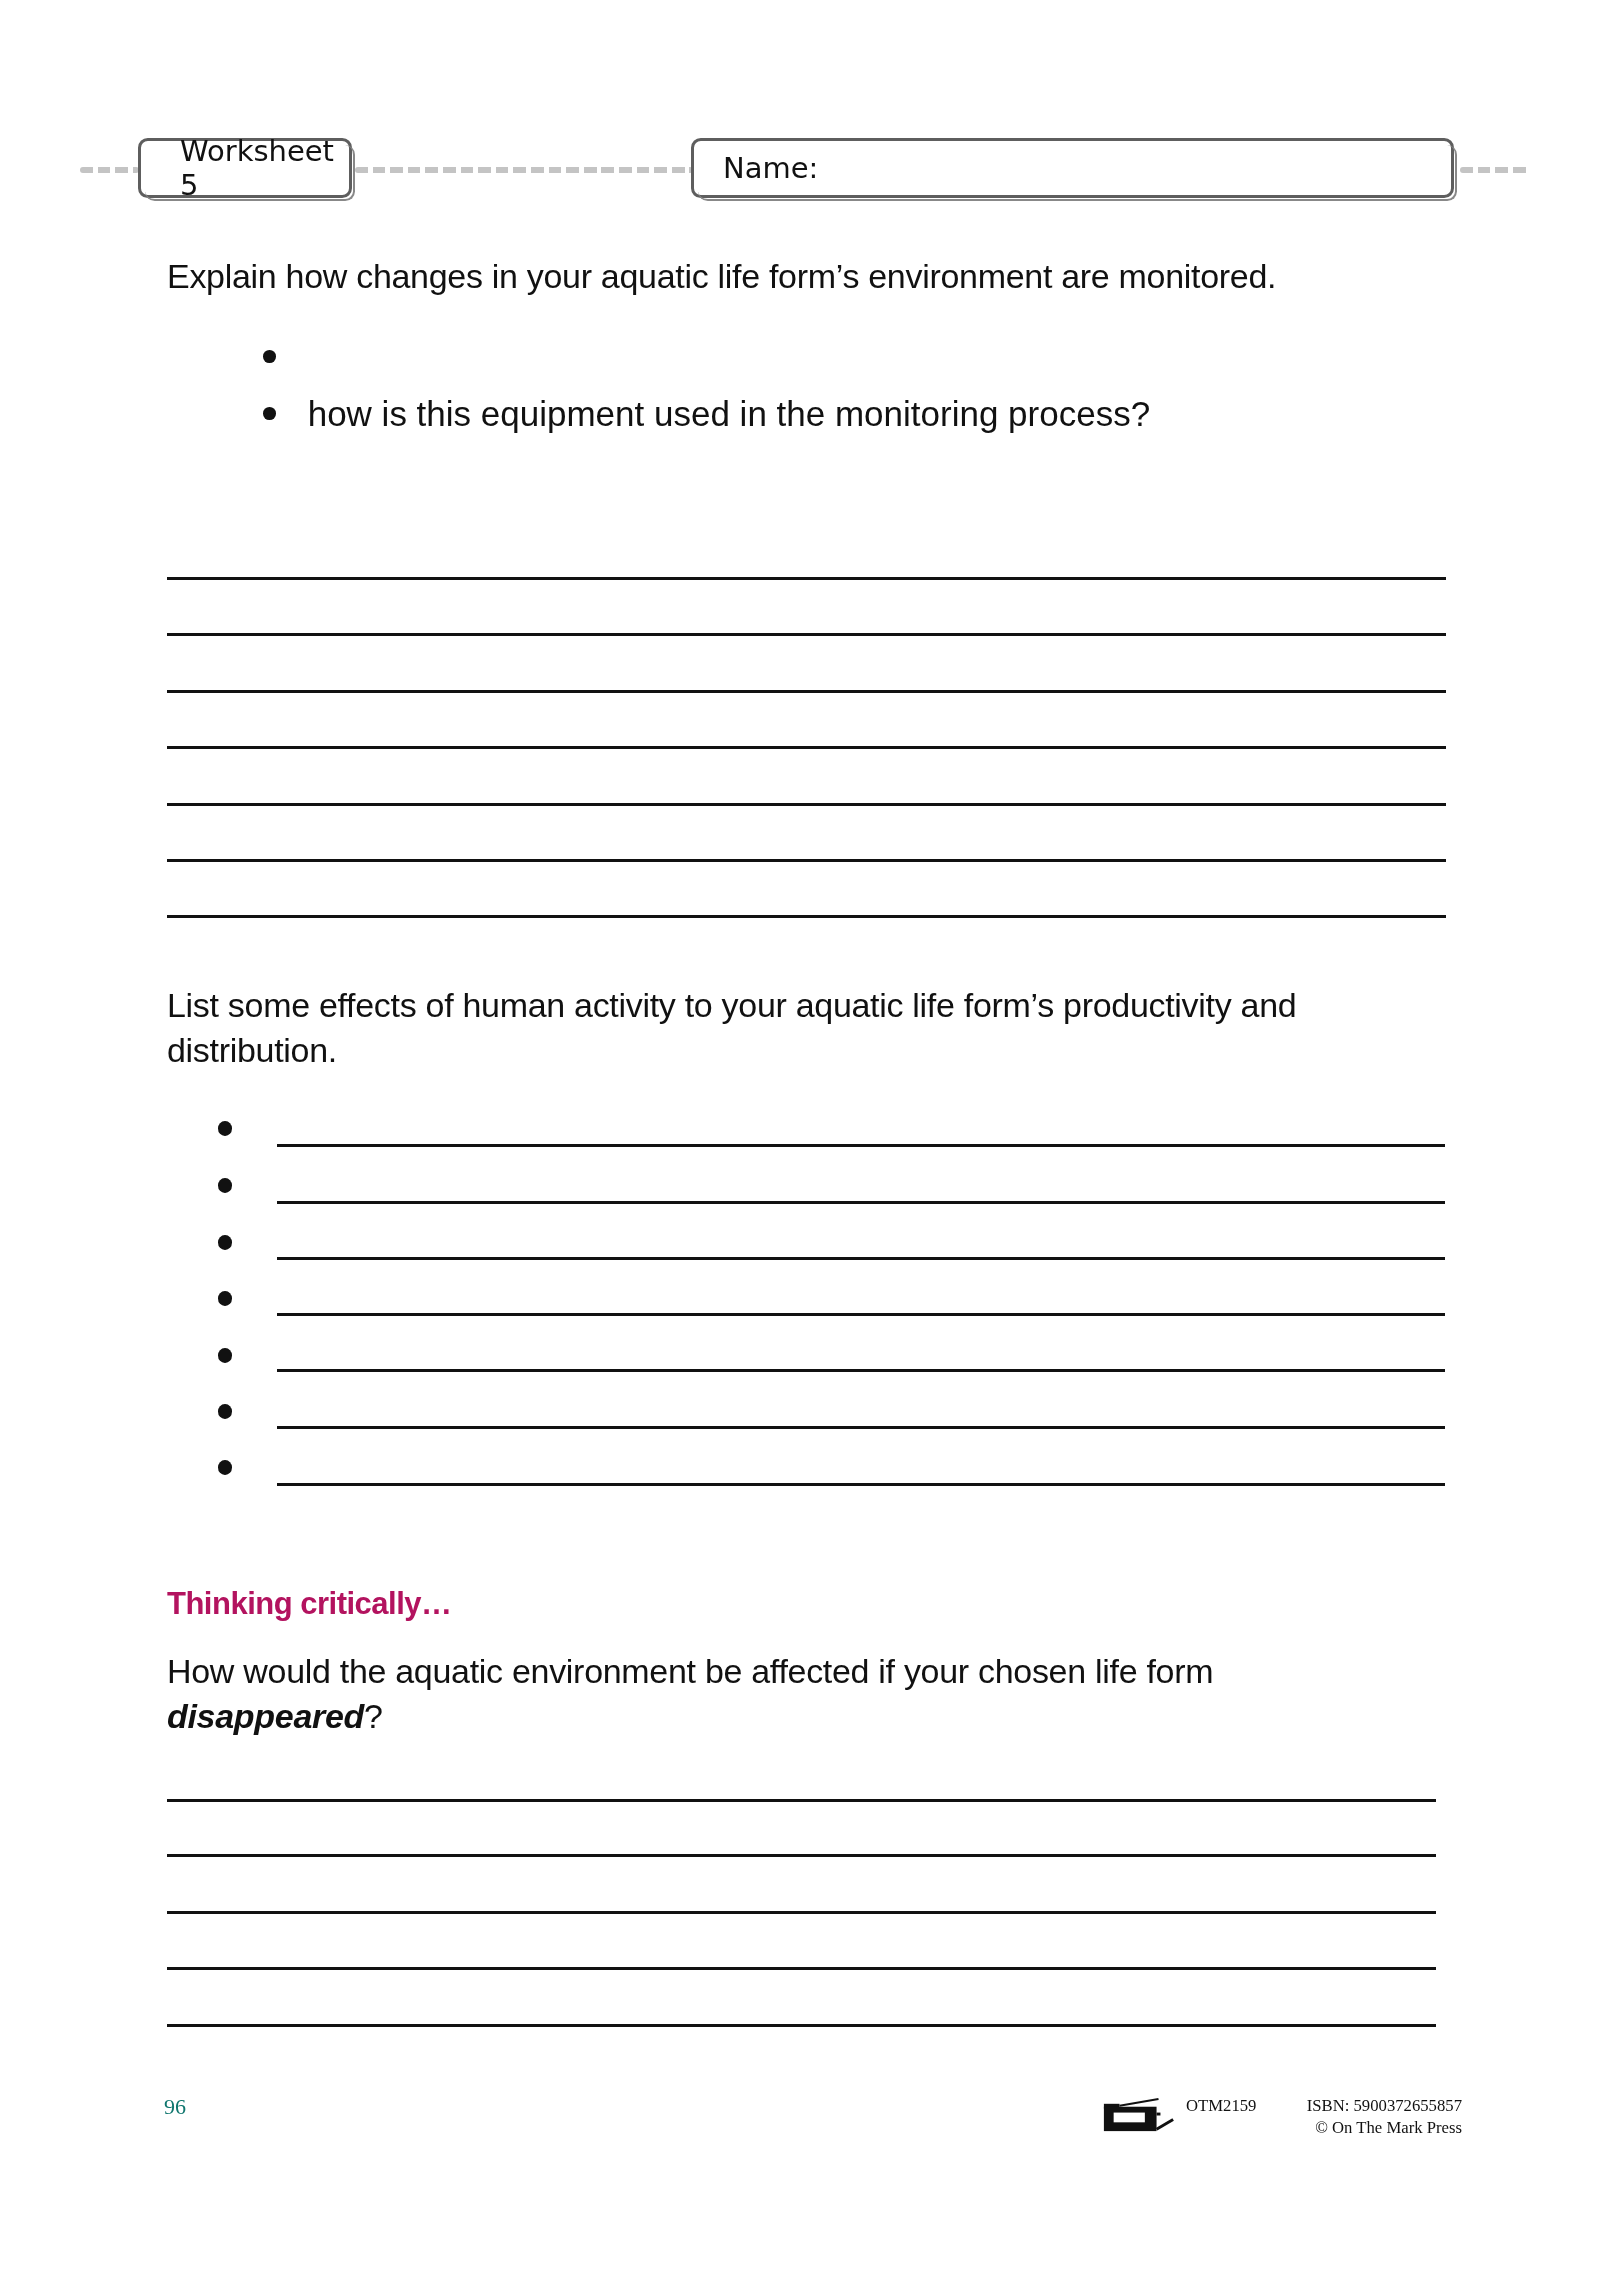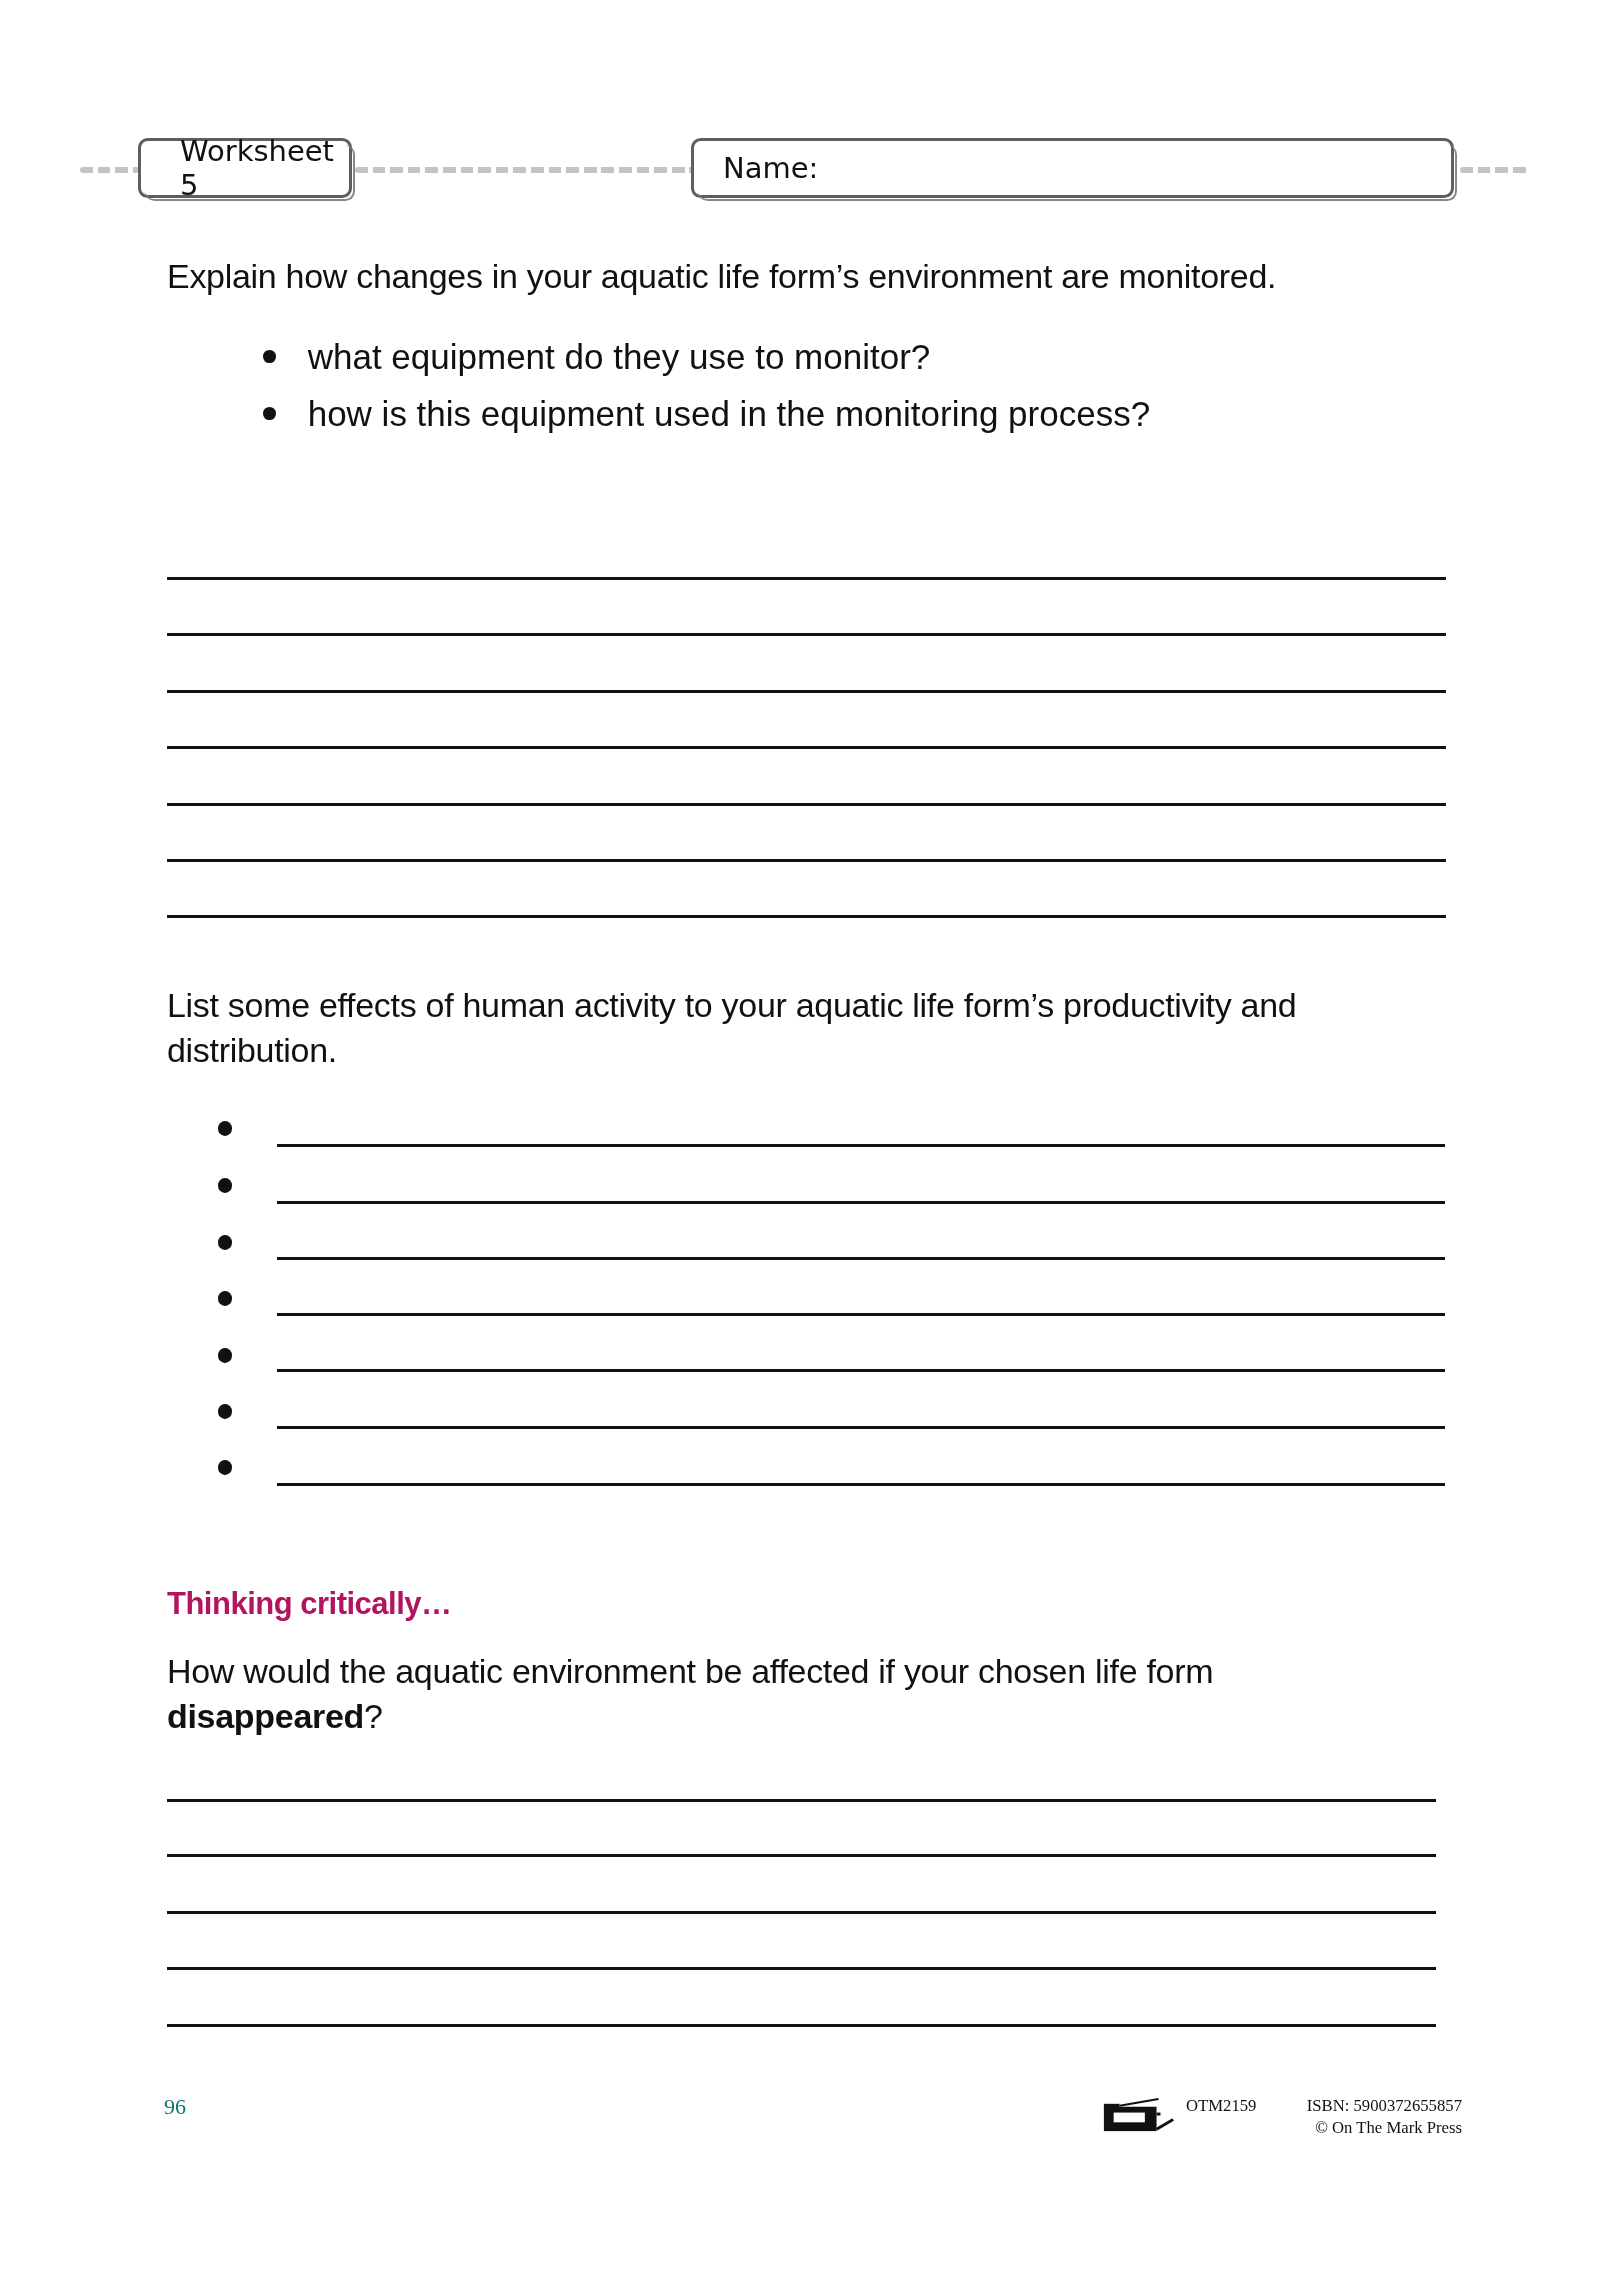--- a/index.html
+++ b/index.html
@@ -60,21 +60,21 @@
     position: absolute; left: 218px;
     width: 13.7px; height: 14.7px; background: #111; border-radius: 50%;
   }
 
   .thinking {
     left: 167px; top: 1586px;
     font-size: 31px; font-weight: bold; color: #b3135f;
     letter-spacing: -0.5px;
   }
   .q3-text { left: 167px; top: 1649px; width: 1294px; }
-  .q3-text .em { font-weight: bold; }
+  .q3-text .em { font-weight: bold; font-style: italic; }
 
   .page-num {
     left: 164px; top: 2094px;
     font-family: "Liberation Serif", "DejaVu Serif", serif;
     font-size: 22px; color: #0f766e;
   }
   .footer-logo { left: 1100px; top: 2096px; width: 78px; height: 39px; }
   .footer-meta {
     left: 1186px; top: 2095px;
     font-family: "Liberation Serif", "DejaVu Serif", serif;
@@ -98,21 +98,20 @@
     <span>Name:</span>
     <span style="margin-left:11.8px;"></span>
   </div>
 </div>
 
 <div class="abs q-heading text-lg" style="top:254px;">Explain how changes in your aquatic life form’s environment are monitored.</div>
 
 <div class="abs bullet-list" style="top:328px;">
   <div class="bullet-row">
     <span class="dot"></span>
-    <span>what equipment do they use to monitor?</span>
   </div>
   <div class="bullet-row">
     <span class="dot"></span>
     <span>how is this equipment used in the monitoring process?</span>
   </div>
 </div>
 
 <div>
   <div class="write-line" style="left:167px; width:1279px; top:577px;"></div>
   <div class="write-line" style="left:167px; width:1279px; top:633px;"></div>

